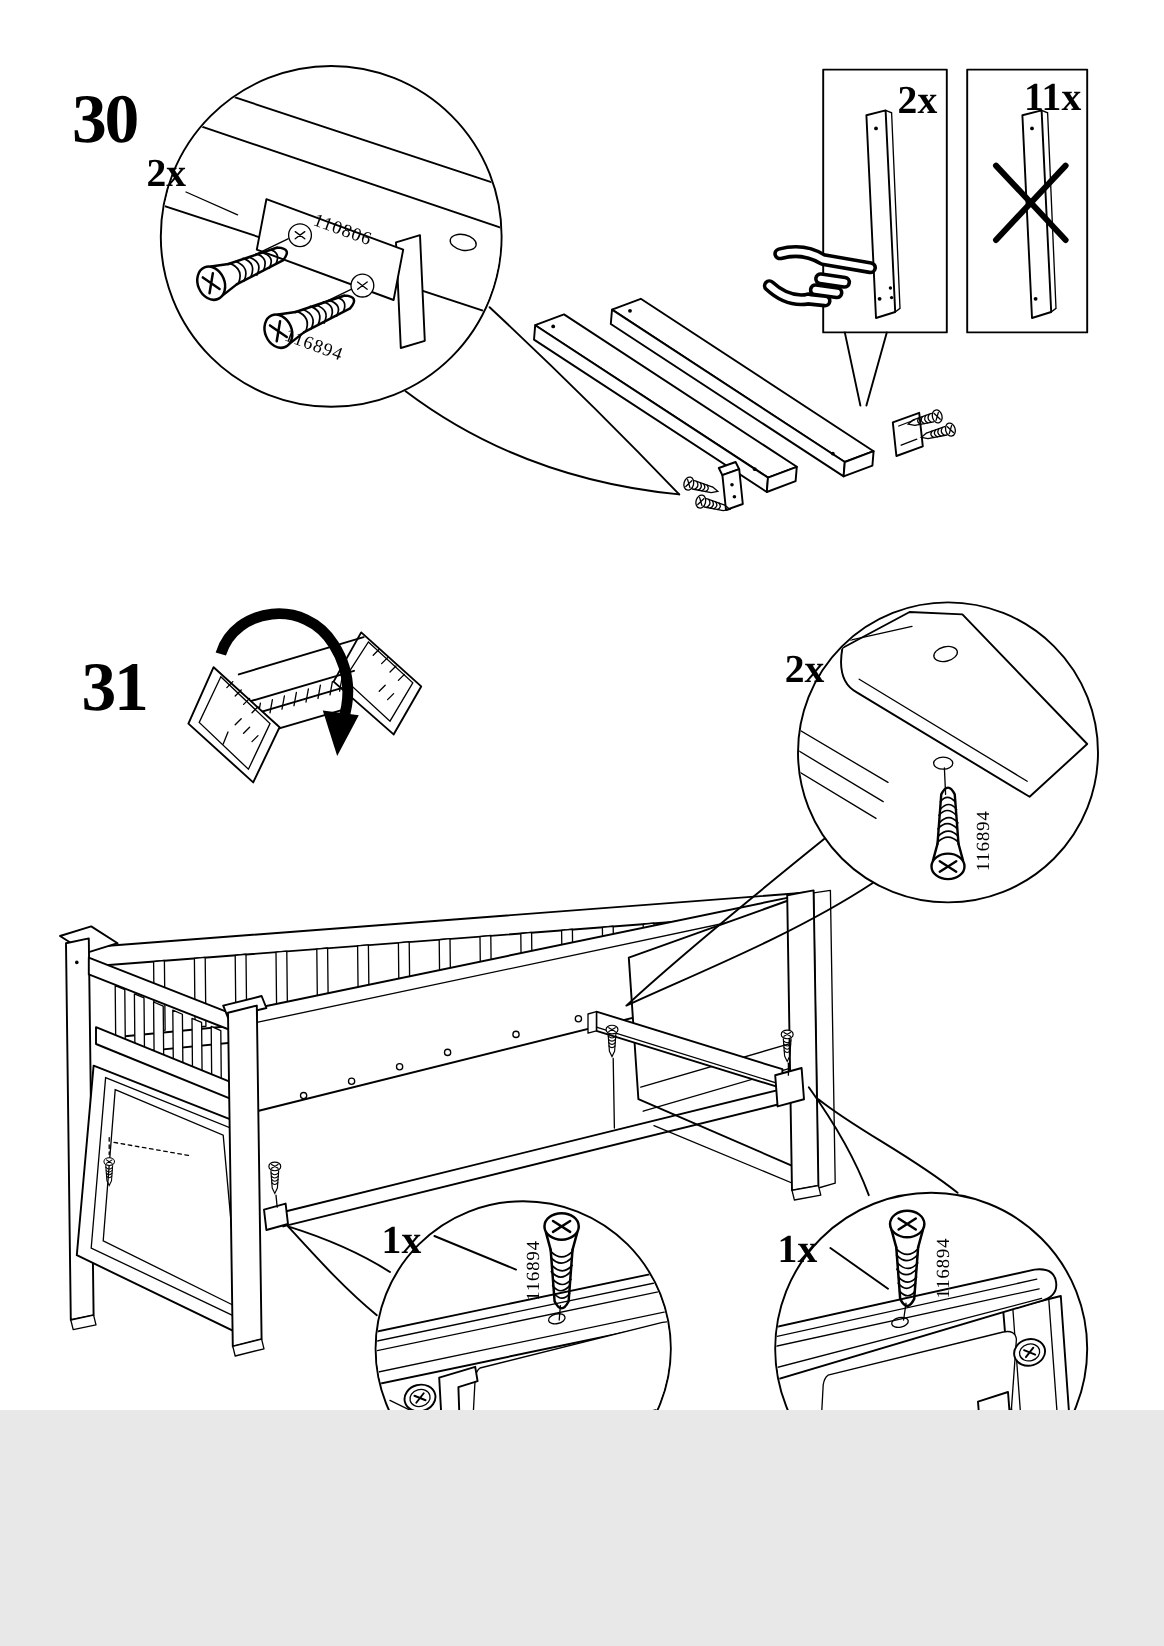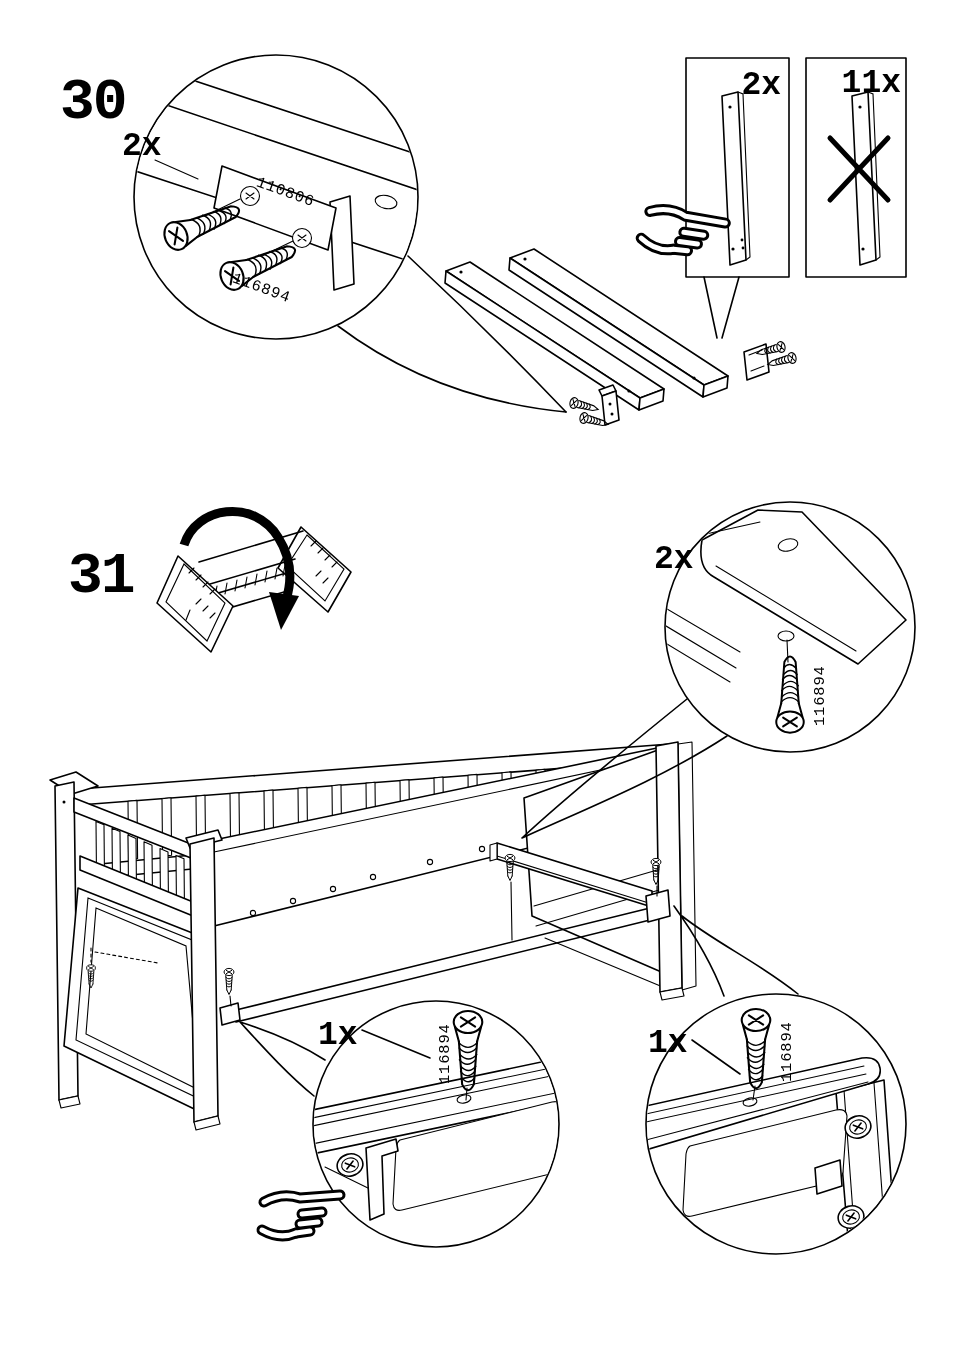--- a/index.html
+++ b/index.html
@@ -1,17 +1,17 @@
 <!DOCTYPE html>
 <html><head>
 <meta charset="utf-8">
 <style>
   html,body{margin:0;padding:0;background:#e8e8e8;}
-  .page{position:relative;width:970px;height:1372px;background:#ffffff;margin:0 auto;
-        font-family:Liberation Mono, monospace;overflow:hidden;}
+  .page{position:relative;width:970px;height:1175px;background:#ffffff;margin:0 auto;
+        font-family:Liberation Serif, serif;overflow:hidden;}
   svg{position:absolute;left:0;top:0;}
   svg *{vector-effect:none;}
   .ln{stroke:#000;stroke-width:1.6;fill:none;stroke-linecap:round;stroke-linejoin:round;}
   .lnthin{stroke:#000;stroke-width:1.1;fill:none;stroke-linecap:round;}
   .wh{stroke:#000;stroke-width:1.6;fill:#fff;stroke-linejoin:round;}
   .whthin{stroke:#000;stroke-width:1.1;fill:#fff;stroke-linejoin:round;}
   .blk{fill:#000;stroke:none;}
   .thick{stroke:#000;stroke-width:5;fill:none;stroke-linecap:round;}
   .hand-o{stroke:#000;stroke-width:11;fill:none;stroke-linecap:round;stroke-linejoin:round;}
   .hand-i{stroke:#fff;stroke-width:5;fill:none;stroke-linecap:round;stroke-linejoin:round;}

